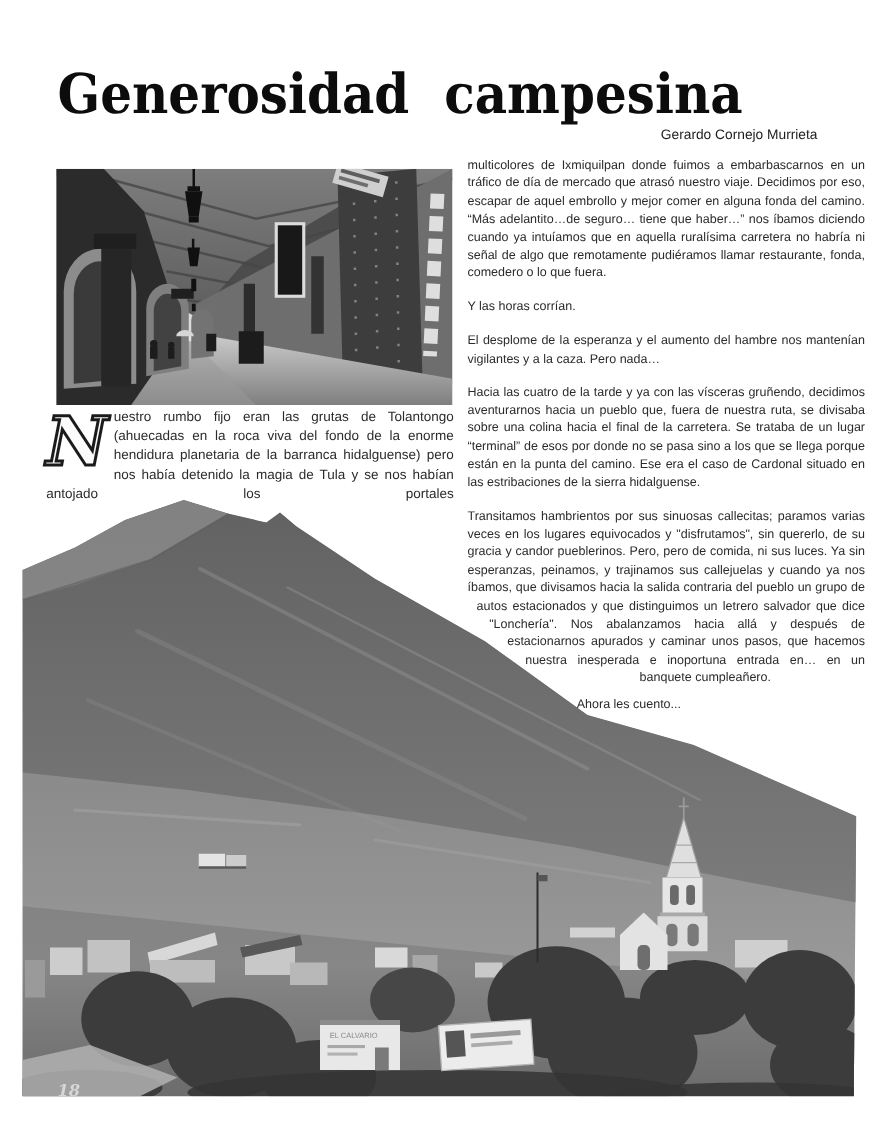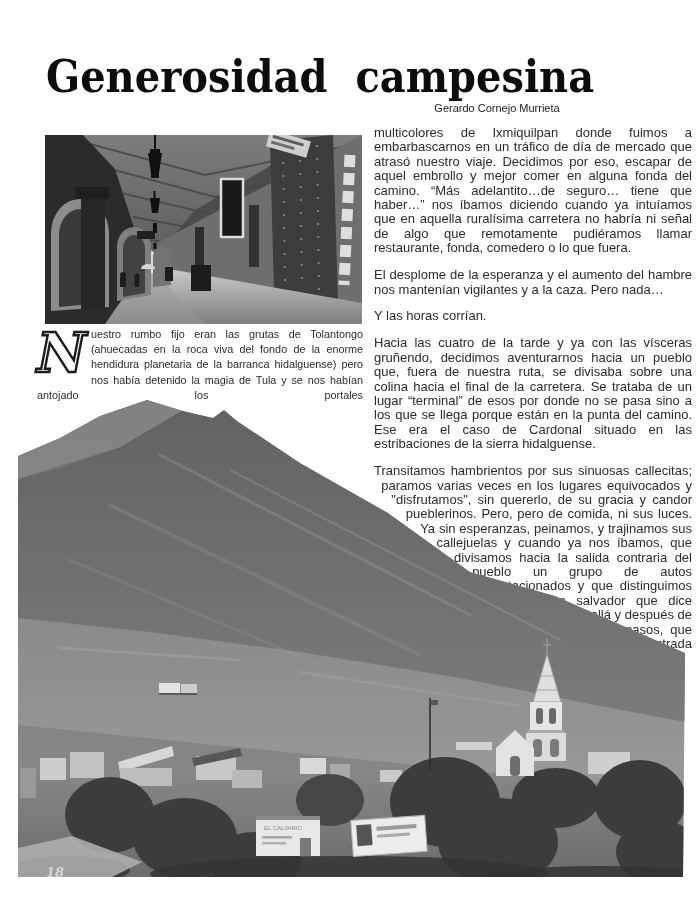--- a/index.html
+++ b/index.html
@@ -4,38 +4,38 @@
 <style>
   html,body{margin:0;padding:0;background:#ffffff;}
   .page{position:relative;width:700px;height:897px;background:#fff;overflow:hidden;
         font-family:"Liberation Sans",sans-serif;color:#2b2b2b;border-radius:12px;}
 
   .title{position:absolute;left:46px;top:50px;margin:0;
          font-family:"DejaVu Serif",serif;font-weight:700;font-size:40px;
          letter-spacing:0;word-spacing:14px;color:#0c0c0c;
          transform:scaleY(1.1);transform-origin:left top;white-space:nowrap;}
 
-  .author{position:absolute;left:352px;top:102px;width:290px;text-align:center;
+  .author{position:absolute;left:364px;top:102px;width:290px;text-align:right;
           font-size:11px;color:#1c1c1c;}
 
   .photo1{position:absolute;left:45px;top:135px;width:317px;height:189px;overflow:hidden;}
   .photo1 svg{display:block;}
 
   .mountain{position:absolute;left:0;top:0;width:700px;height:897px;pointer-events:none;}
   .mountain svg{display:block;}
 
   .leftcol{position:absolute;left:37px;top:327px;width:326px;
            font-size:10.8px;line-height:15.2px;text-align:justify;text-align-last:justify;}
   .dropcap{float:left;width:50px;height:60px;margin-right:4px;
            font-family:"DejaVu Serif",serif;font-style:italic;font-weight:700;
            font-size:54px;line-height:52px;color:#fbfbfb;
            -webkit-text-stroke:2.4px #1b1b1b;text-shadow:0 0 1px #333;}
 
   .rightcol{position:absolute;left:374px;top:126px;width:318px;height:486px;
-            font-size:13px;line-height:14.4px;text-align:justify;}
+            font-size:10px;line-height:14.4px;text-align:justify;}
   .rightcol p{margin:0 0 12.5px;}
   .rightcol p.p-last{text-align-last:center;margin-bottom:6px;}
   .rightcol p.p-ahora{text-align:left;margin:0;}
   .wrapfloat{float:left;width:130px;height:474px;
              shape-outside:polygon(0 356px,16px 380px,52px 416px,96px 452px,130px 474px,0 474px);}
 </style>
 </head>
 <body>
 
 <div class="page">
@@ -126,22 +126,22 @@
     </svg>
   </div>
 
   <div class="leftcol">
     <span class="dropcap">N</span><span>uestro rumbo fijo eran las grutas de Tolantongo (ahuecadas en la roca viva del fondo de la enorme hendidura planetaria de la barranca hidalguense) pero nos había detenido la magia de Tula y se nos habían antojado los portales</span>
   </div>
 
   <div class="rightcol">
     <div class="wrapfloat"></div>
     <p>multicolores de Ixmiquilpan donde fuimos a embarbascarnos en un tráfico de día de mercado que atrasó nuestro viaje. Decidimos por eso, escapar de aquel embrollo y mejor comer en alguna fonda del camino. “Más adelantito…de seguro… tiene que haber…” nos íbamos diciendo cuando ya intuíamos que en aquella ruralísima carretera no habría ni señal de algo que remotamente pudiéramos llamar restaurante, fonda, comedero o lo que fuera.</p>
+    <p>Y las horas corrían.</p>
     <p>El desplome de la esperanza y el aumento del hambre nos mantenían vigilantes y a la caza. Pero nada…</p>
-    <p>Y las horas corrían.</p>
     <p>Hacia las cuatro de la tarde y ya con las vísceras gruñendo, decidimos aventurarnos hacia un pueblo que, fuera de nuestra ruta, se divisaba sobre una colina hacia el final de la carretera. Se trataba de un lugar “terminal” de esos por donde no se pasa sino a los que se llega porque están en la punta del camino. Ese era el caso de Cardonal situado en las estribaciones de la sierra hidalguense.</p>
     <p class="p-last">Transitamos hambrientos por sus sinuosas callecitas; paramos varias veces en los lugares equivocados y "disfrutamos", sin quererlo, de su gracia y candor pueblerinos. Pero, pero de comida, ni sus luces. Ya sin esperanzas, peinamos, y trajinamos sus callejuelas y cuando ya nos íbamos, que divisamos hacia la salida contraria del pueblo un grupo de autos estacionados y que distinguimos un letrero salvador que dice "Lonchería". Nos abalanzamos hacia allá y después de estacionarnos apurados y caminar unos pasos, que hacemos nuestra inesperada e inoportuna entrada en… en un banquete cumpleañero.</p>
     <p class="p-ahora">Ahora les cuento...</p>
   </div>
 
   <div class="mountain">
     <svg width="700" height="897" viewBox="0 0 700 897">
       <defs>
         <linearGradient id="mbase" x1="0" y1="400" x2="0" y2="877" gradientUnits="userSpaceOnUse">
           <stop offset="0" stop-color="#7c7c7c"></stop>

